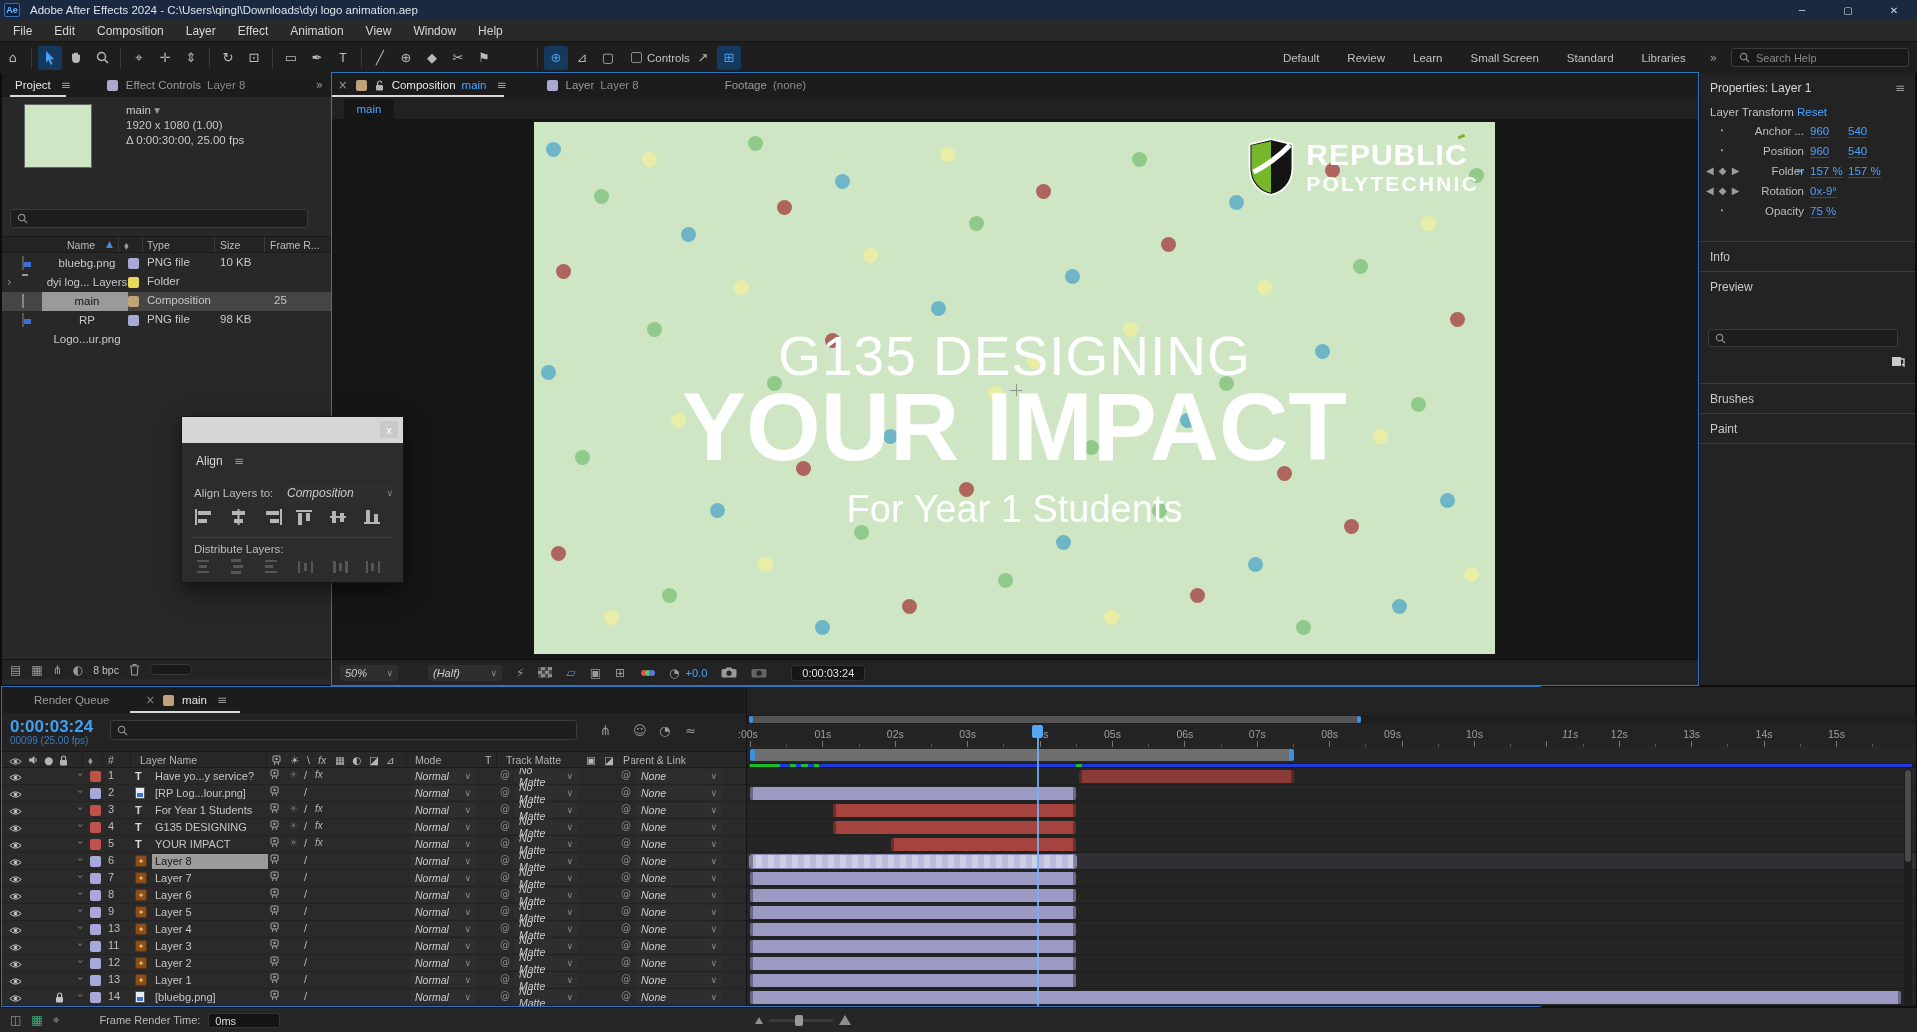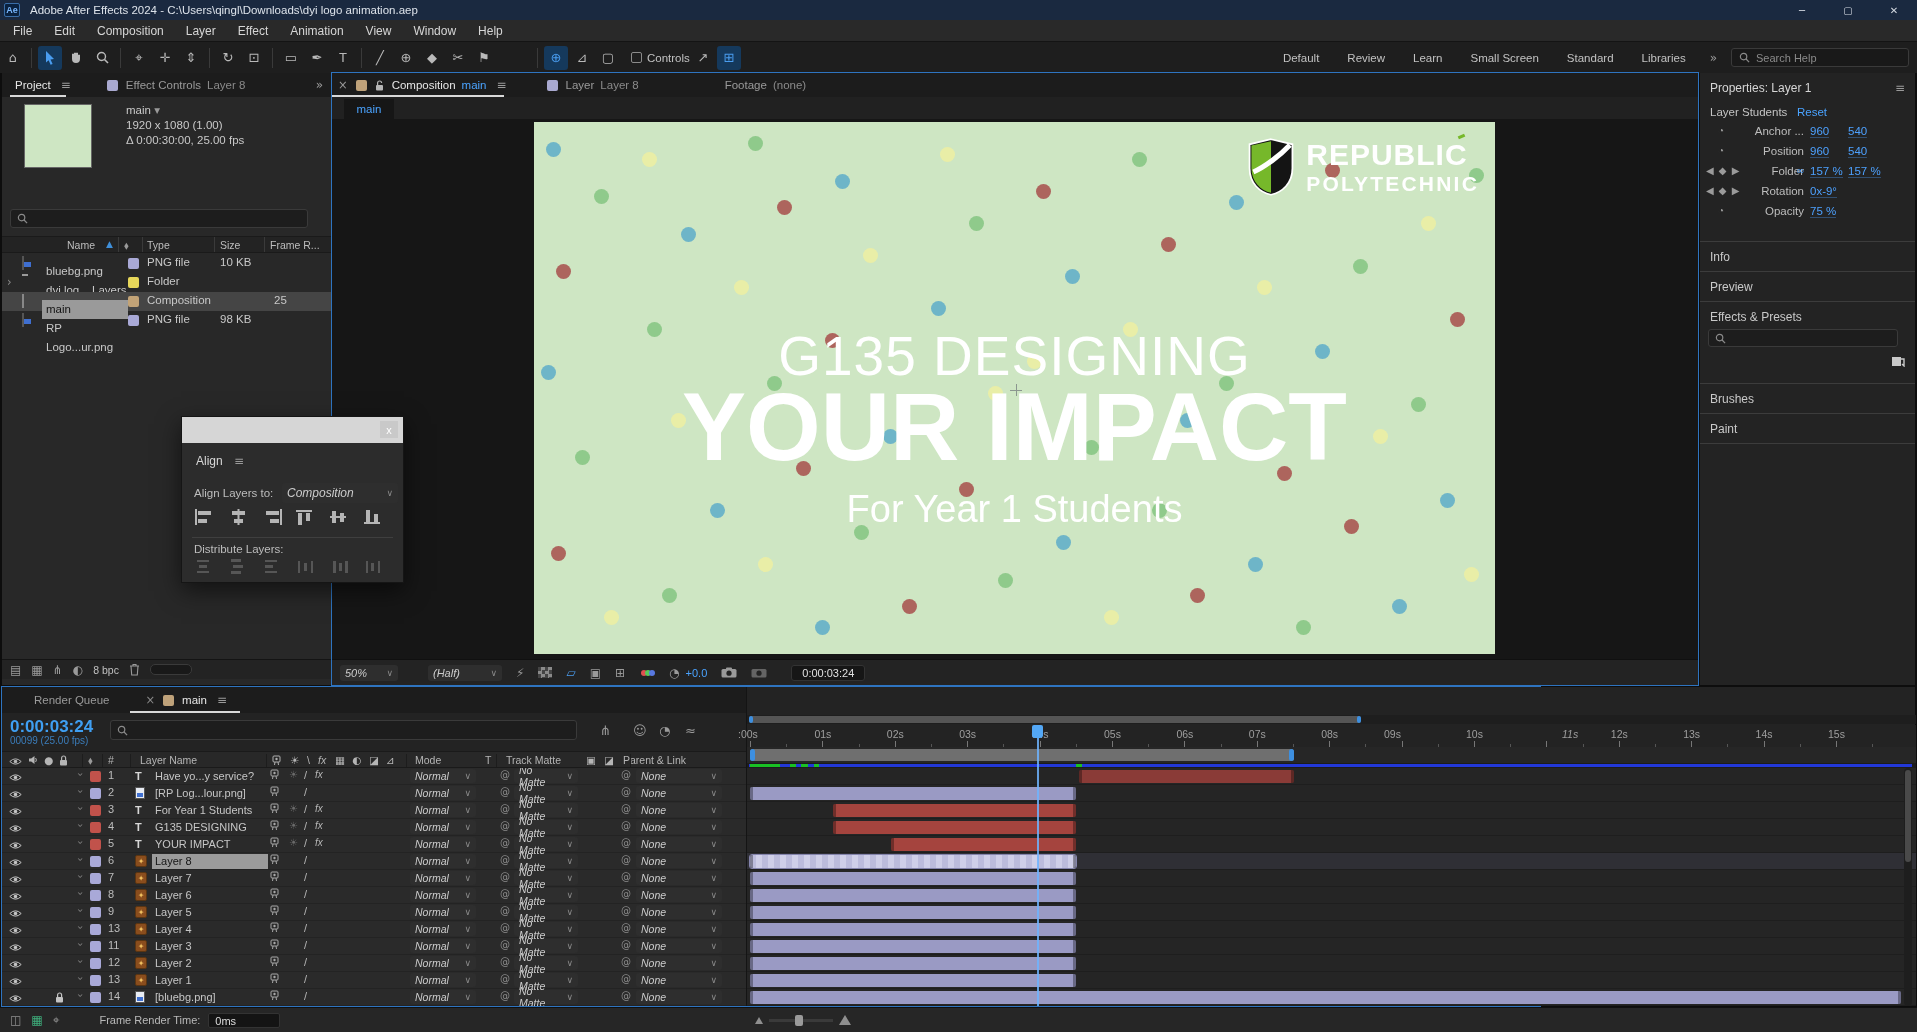--- a/index.html
+++ b/index.html
@@ -60,21 +60,21 @@
                  border:1px solid #3a3a3a; border-radius:3px; display:flex; align-items:center;
                  padding:0 6px; color:#8a8a8a; }
   #proj-cols { position:absolute; left:0; top:163px; width:329px; height:17px; background:#232323;
                border-top:1px solid #1a1a1a; border-bottom:1px solid #1a1a1a; font-size:10.5px; color:#bdbdbd; }
   #proj-cols span { position:absolute; top:2px; }
   .pcol-div { position:absolute; top:0; bottom:0; width:1px; background:#3a3a3a; }
   #proj-rows { position:absolute; left:0; top:181px; width:329px; }
   .prow { position:absolute; left:0; width:329px; height:19px; font-size:11.5px; color:#c8c8c8; }
   .prow.sel { background:#454545; }
   .prow > span { position:absolute; top:2px; }
-  .prow .namecell { left:40px; width:86px; top:8px; height:19px; line-height:19px; padding-left:4px; }
+  .prow .namecell { left:40px; width:86px; top:0; height:19px; line-height:19px; padding-left:4px;text-align:center; }
   .prow.sel .namecell { background:#9a9a9a; color:#141414; }
   .pexp { left:5px; color:#8a8a8a; }
   .pic { left:20px; top:3px !important; }
   .psw { left:126px; width:11px; height:11px; top:4px !important; border-radius:2px; }
   .ptype { left:145px; }
   .psize { left:218px; }
   .pfps { left:272px; }
   .icon-png { width:11px; height:13px; background:#e8ecf4; border:1px solid #555; position:relative; }
   .icon-png i { position:absolute; left:1px; top:5px; width:7px; height:5px; background:#3f6fd0; display:block; }
   .icon-folder { width:13px; height:10px; background:#9a9a9a; border-radius:1px; position:relative; margin-top:2px; }
@@ -572,21 +572,21 @@
             <circle cx="8" cy="6.2" r="2.6" fill="#232323"></circle>
           </svg>
         </span>
       <span id="vb-tc">0:00:03:24</span>
     </div>
   </section>
 
   <section id="props-panel" class="panel">
     <div id="props-title">Properties: Layer 1</div>
     <div id="props-menu" class="g">≡</div>
-    <div id="props-transform">Layer Students</div>
+    <div id="props-transform">Layer Transform</div>
     <div id="props-reset">Reset</div>
     <div id="prop-rows">
         <div class="proprow" style="top: 50px;">
           <span class="ctrl" style="left:18px">◔</span>
           <span class="plabel">Anchor ...</span>
           <span class="pv pv1">960</span>
           <span class="pv pv2">540</span>
         </div>
         <div class="proprow" style="top: 70px;">
           <span class="ctrl" style="left:18px">◔</span>
@@ -610,23 +610,20 @@
           <span class="ctrl" style="left:18px">◔</span>
           <span class="plabel">Opacity</span>
           <span class="pv pv1">75 %</span>
         </div>
       </div>
     <div class="psec" style="top:168px;height:30px">
         <span>Info</span>
       </div>
     <div class="psec" style="top:198px;height:30px">
         <span>Preview</span>
-      </div>
-    <div class="psec" style="top:228px;height:82px">
-        <span>Effects &amp; Presets</span>
       </div>
     <div id="eps-search">
       <svg width="11" height="11" viewBox="0 0 12 12">
           <circle cx="5" cy="5" r="3.5" fill="none" stroke="#8a8a8a" stroke-width="1.3"></circle>
           <path d="M7.7 7.7 L11 11" stroke="#8a8a8a" stroke-width="1.4"></path>
         </svg>
     </div>
     <div id="eps-icon">
       <svg width="14" height="13" viewBox="0 0 14 13">
           <rect x="1" y="3" width="9" height="9" fill="#c9c9c9"></rect>

